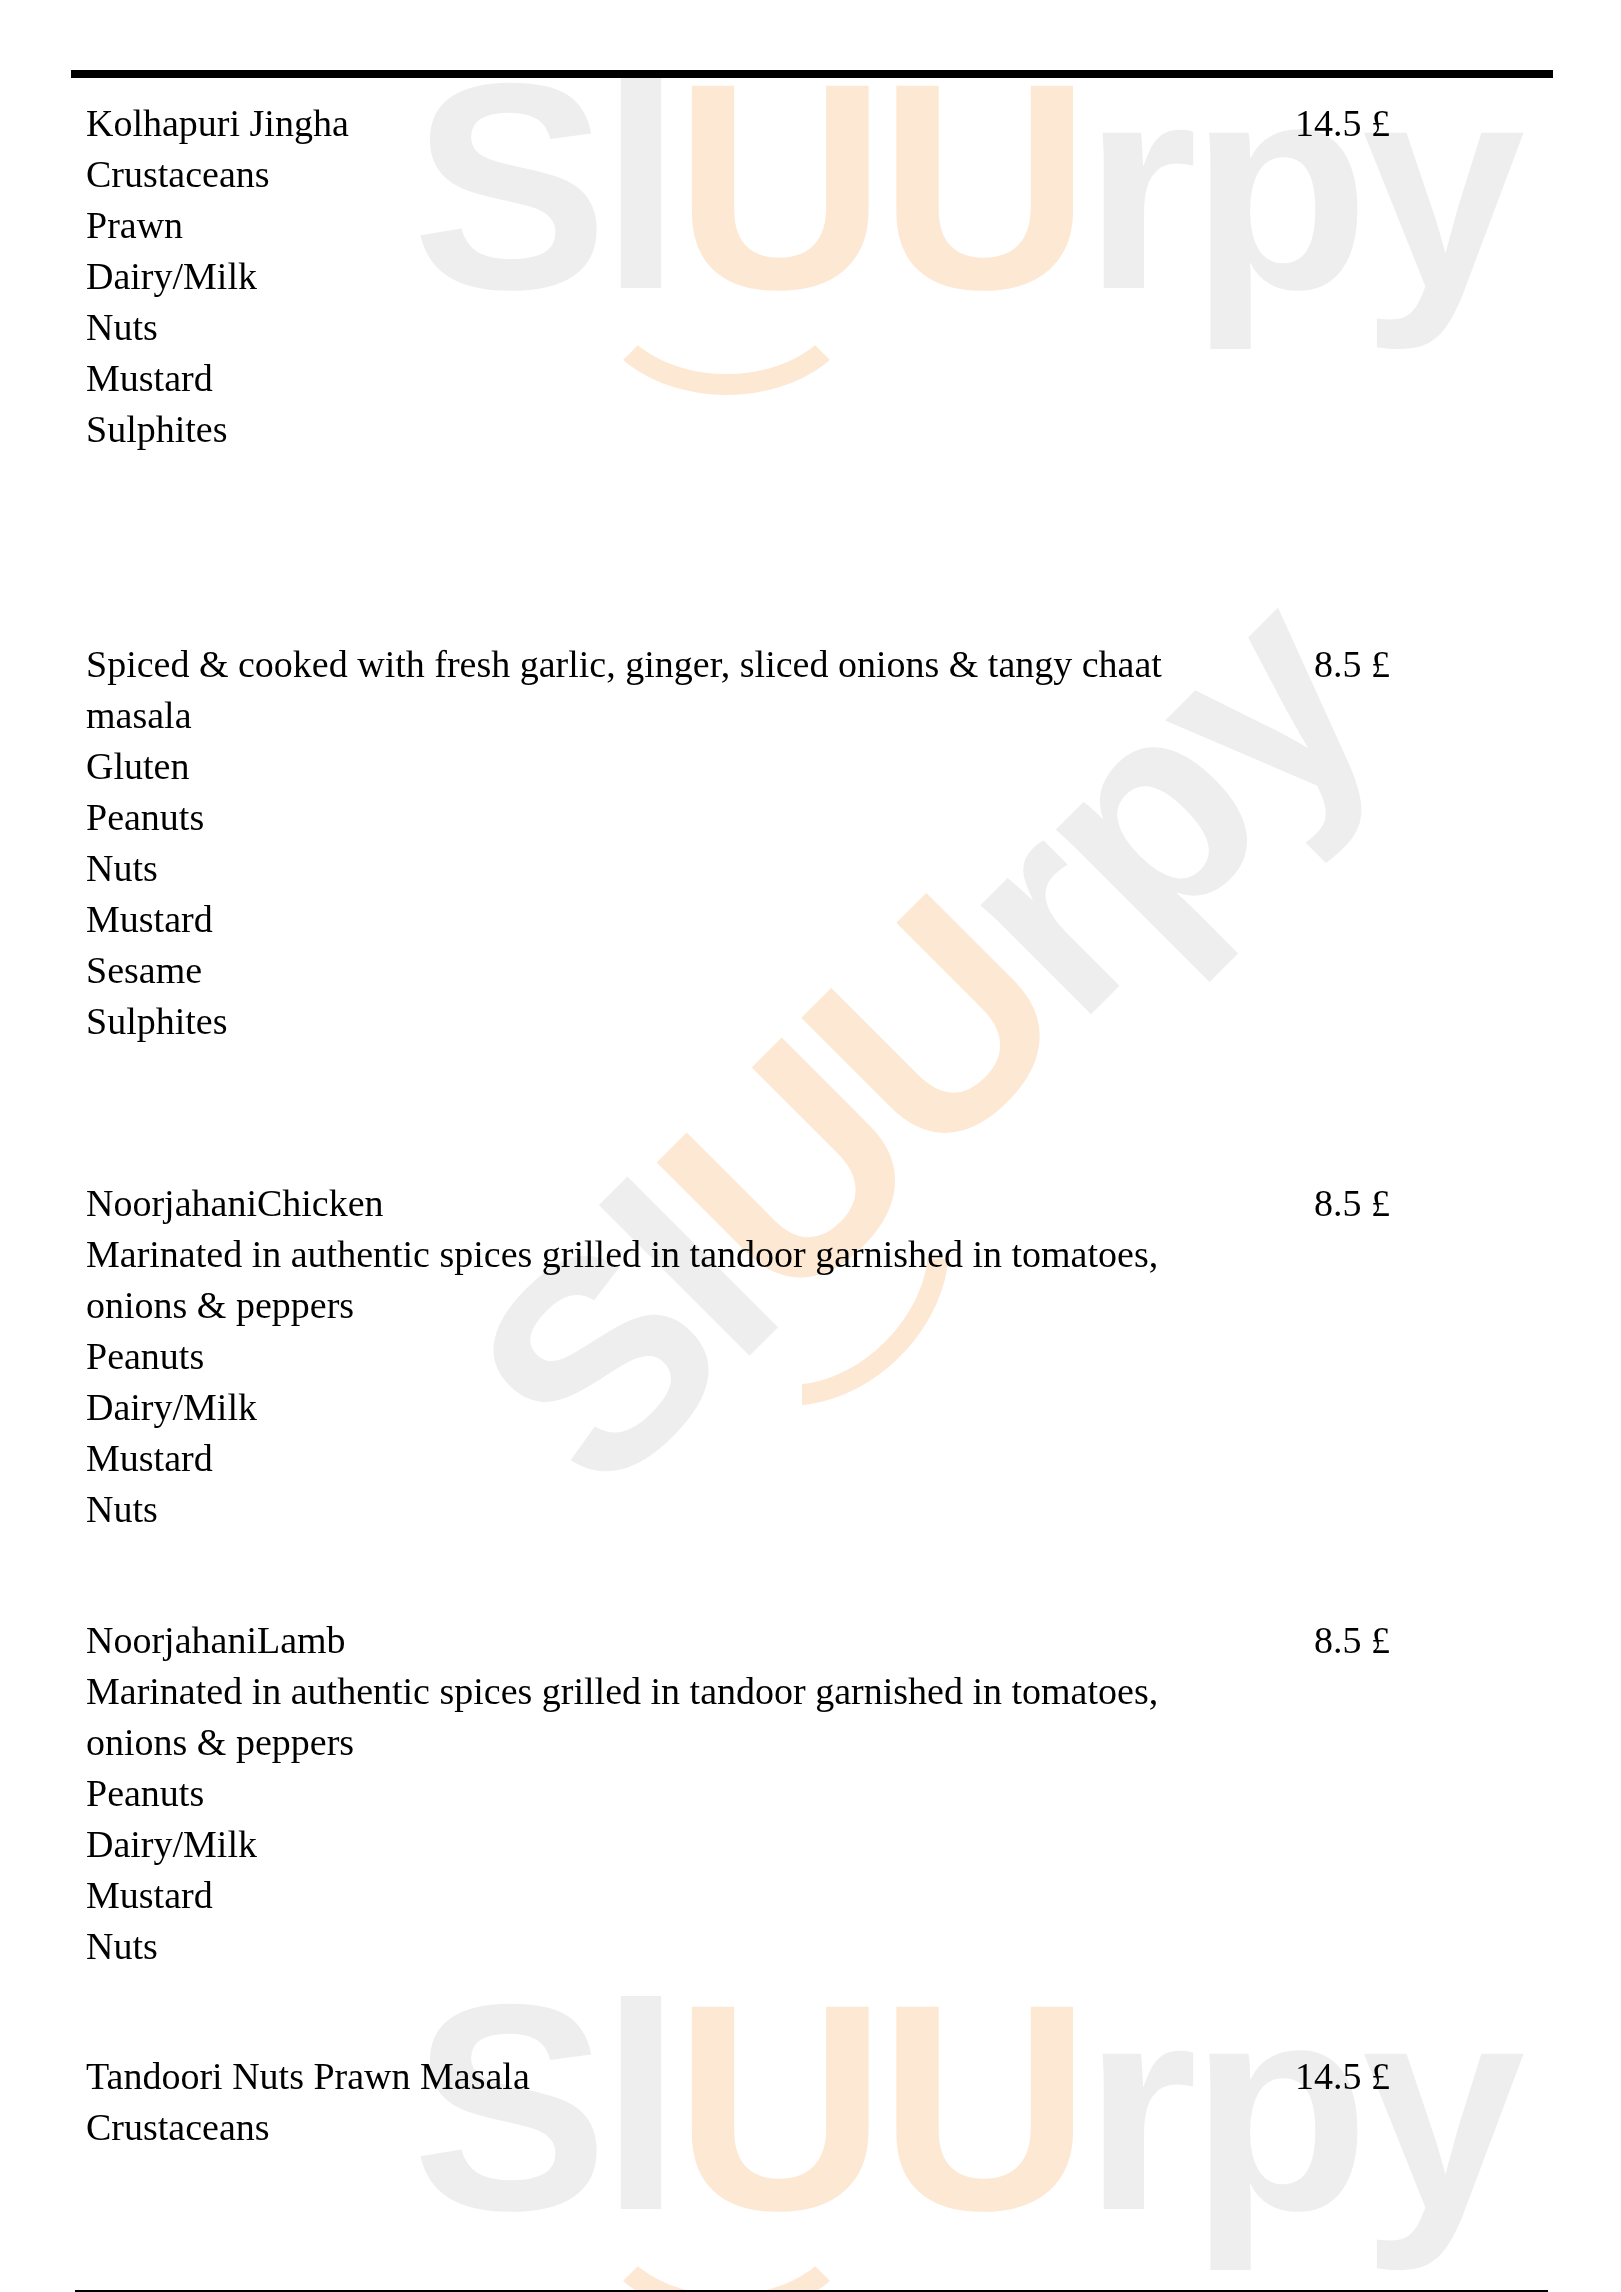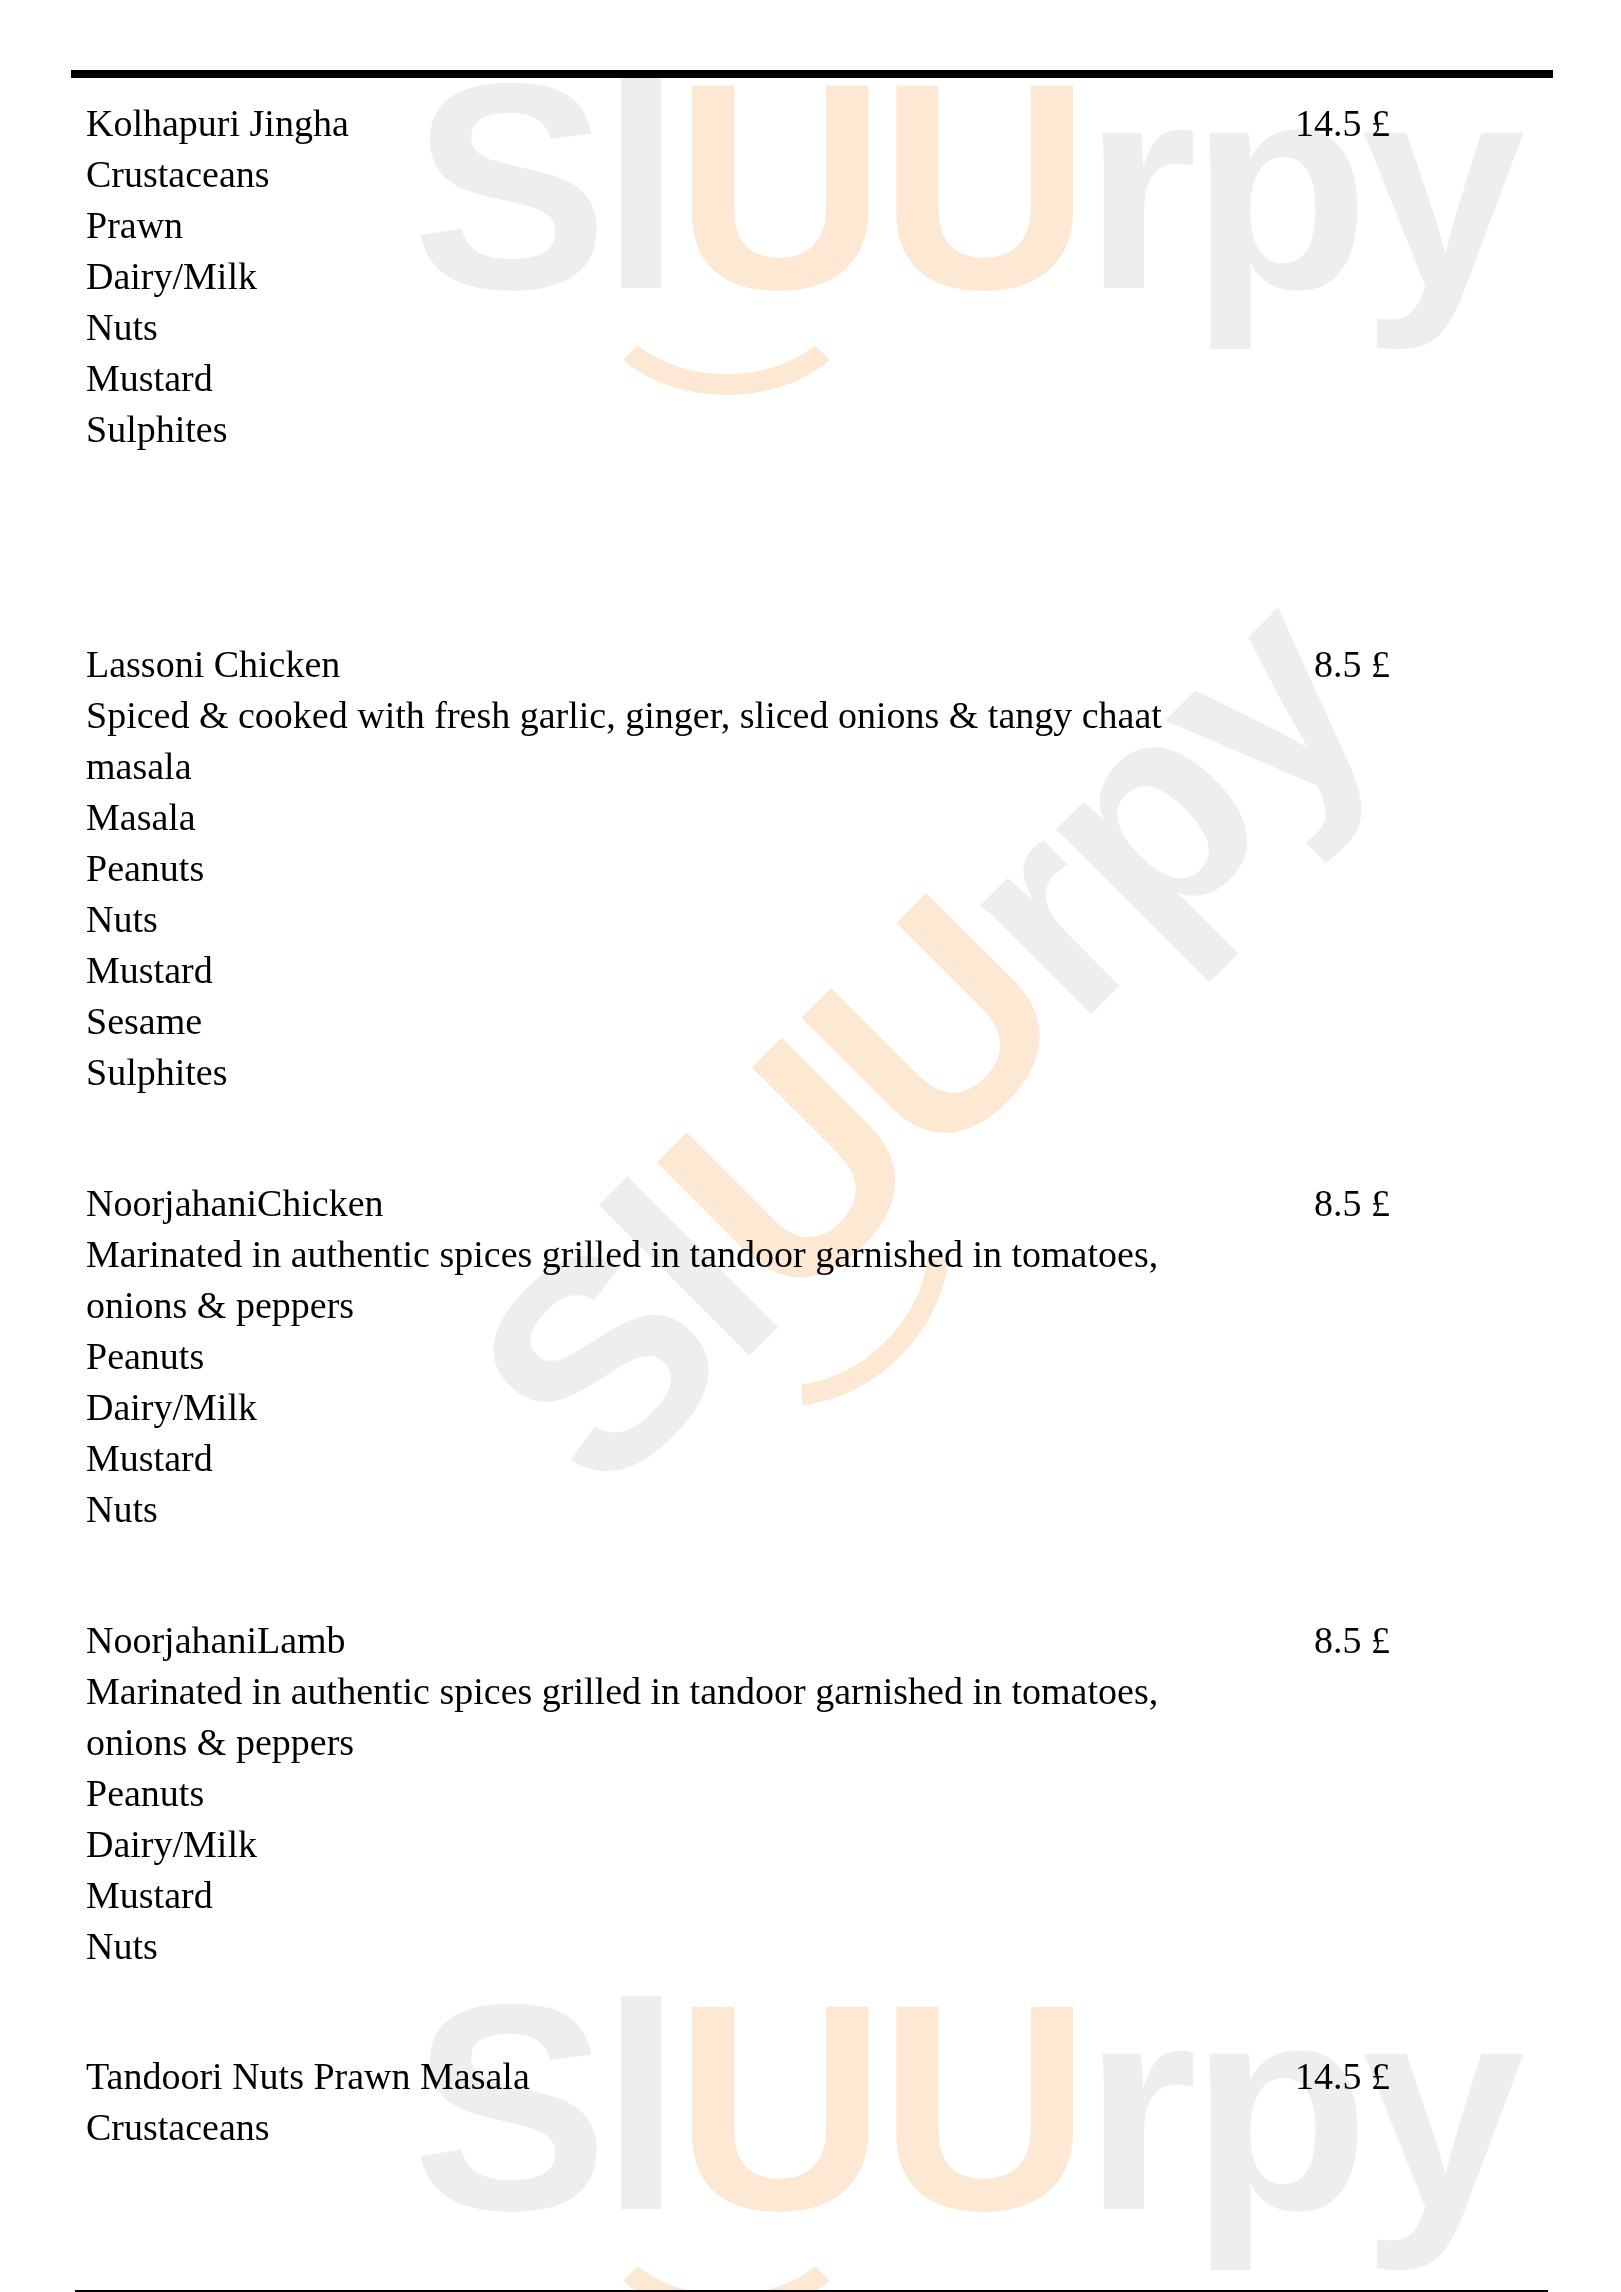--- a/index.html
+++ b/index.html
@@ -49,24 +49,23 @@
     <div class="price">14.5 £</div>
     <div class="line">Crustaceans</div>
     <div class="line">Prawn</div>
     <div class="line">Dairy/Milk</div>
     <div class="line">Nuts</div>
     <div class="line">Mustard</div>
     <div class="line">Sulphites</div>
   </div>
 
   <div class="item" style="height:539px;">
-    <div class="line">Lassoni Chicken</div>
     <div class="price">8.5 £</div>
     <div class="desc">Spiced &amp; cooked with fresh garlic, ginger, sliced onions &amp; tangy chaat masala</div>
-    <div class="line">Masala</div>
+    <div class="line">Gluten</div>
     <div class="line">Peanuts</div>
     <div class="line">Nuts</div>
     <div class="line">Mustard</div>
     <div class="line">Sesame</div>
     <div class="line">Sulphites</div>
   </div>
 
   <div class="item" style="height:437px;">
     <div class="line">NoorjahaniChicken</div>
     <div class="price">8.5 £</div>

